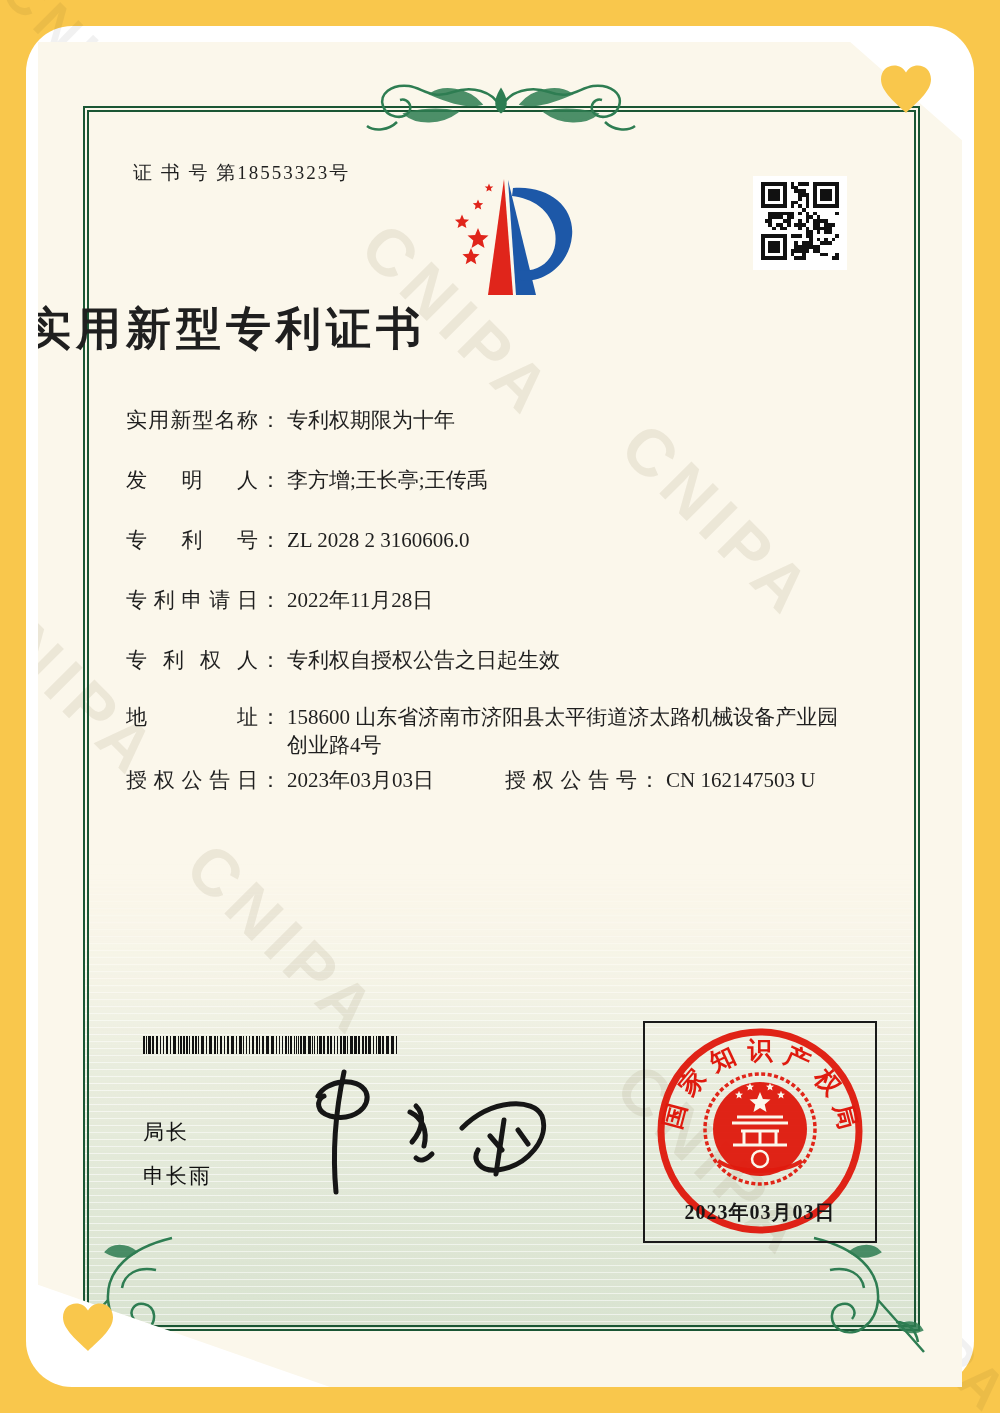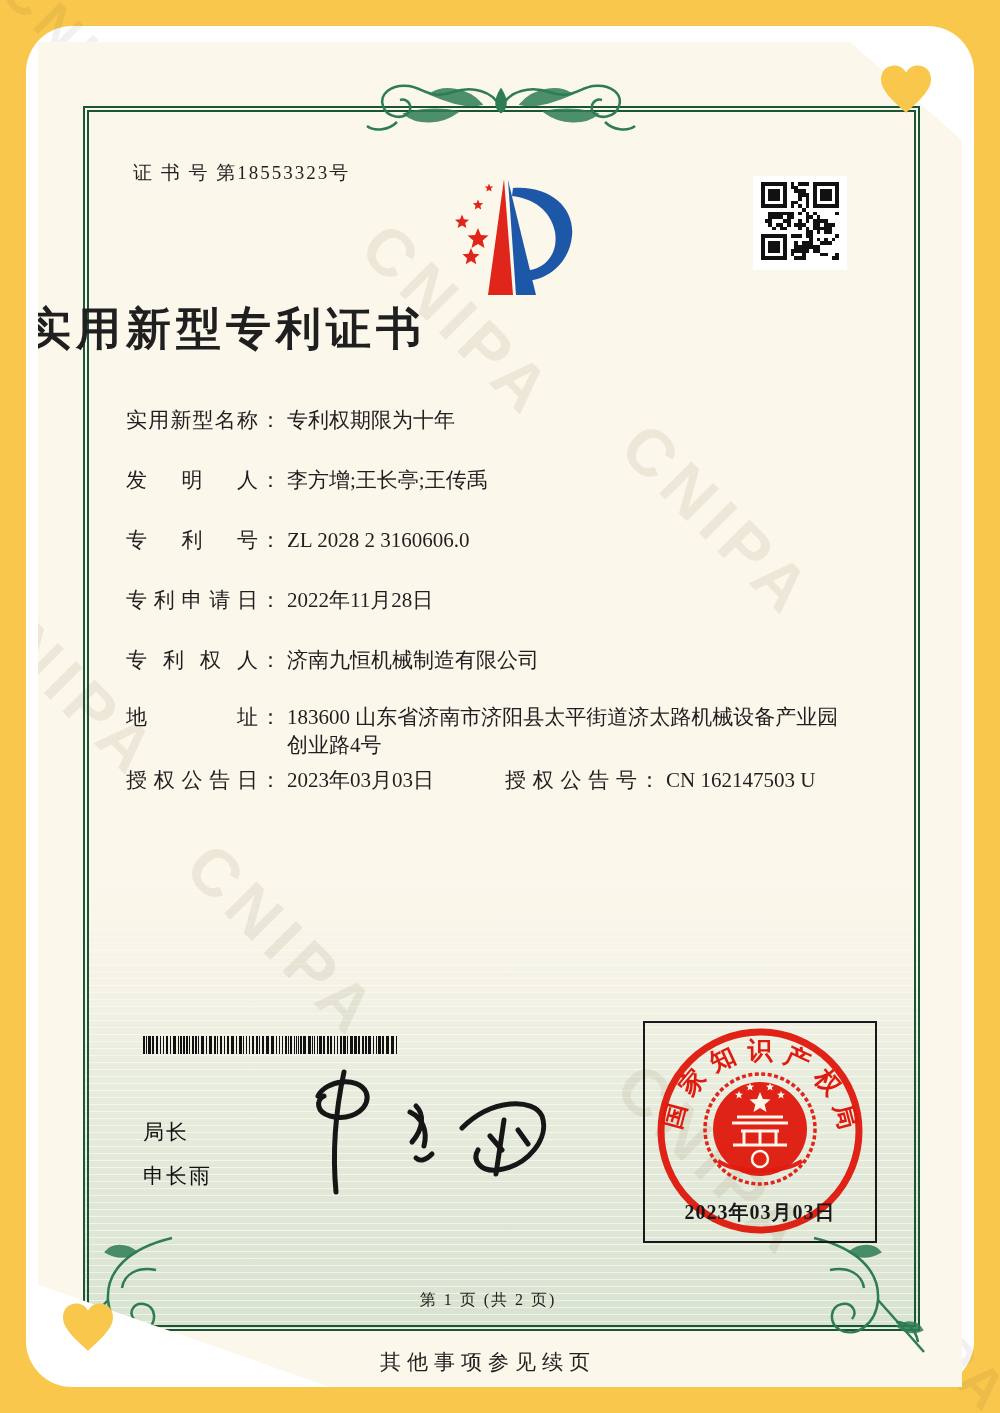--- a/index.html
+++ b/index.html
@@ -391,27 +391,27 @@
           <span>请</span>
           <span>日</span>
         </span><span class="colon">：</span><span class="val">2022年11月28日</span>
     </div>
     <div class="row" style="top:604px;">
       <span class="lab jchars">
           <span>专</span>
           <span>利</span>
           <span>权</span>
           <span>人</span>
-        </span><span class="colon">：</span><span class="val">济南九恒机械制造有限公司</span>
+        </span><span class="colon">：</span><span class="val">专利权自授权公告之日起生效</span>
     </div>
     <div class="row" style="top:661px;">
       <span class="lab jchars">
           <span>地</span>
           <span>址</span>
-        </span><span class="colon">：</span><span class="val wrap">183600 山东省济南市济阳县太平街道济太路机械设备产业园创业路4号</span>
+        </span><span class="colon">：</span><span class="val wrap">158600 山东省济南市济阳县太平街道济太路机械设备产业园创业路4号</span>
     </div>
     <div class="row" style="top:724px;">
       <span class="lab jchars">
           <span>授</span>
           <span>权</span>
           <span>公</span>
           <span>告</span>
           <span>日</span>
         </span><span class="colon">：</span><span class="val">2023年03月03日</span>
     </div>
@@ -620,22 +620,20 @@
             <text x="81.19053906074404" y="43.49537703706801" transform="rotate(-25 81.19053906074404 43.49537703706801)" text-anchor="middle" font-size="25" fill="#DF1A0E" class="sealch">知</text>
             <text x="115" y="36" transform="rotate(0 115 36)" text-anchor="middle" font-size="25" fill="#DF1A0E" class="sealch">识</text>
             <text x="148.80946093925596" y="43.49537703706801" transform="rotate(25 148.80946093925596 43.49537703706801)" text-anchor="middle" font-size="25" fill="#DF1A0E" class="sealch">产</text>
             <text x="176.28355544951825" y="64.57699122507685" transform="rotate(50 176.28355544951825 64.57699122507685)" text-anchor="middle" font-size="25" fill="#DF1A0E" class="sealch">权</text>
             <text x="192.27406610312545" y="95.29447639179834" transform="rotate(75 192.27406610312545 95.29447639179834)" text-anchor="middle" font-size="25" fill="#DF1A0E" class="sealch">局</text>
           </g>
       </svg>
       <div class="seal-date">2023年03月03日</div>
     </div>
 
-    <div class="pagenum">第 1 页 (共 2 页)</div>
-    <div class="footer">其他事项参见续页</div>
   </div>
 </div>
 
 <svg class="heart" style="left:876px;top:60px;" width="60" height="56" viewBox="0 0 24 22">
   <path d="M12,21 C8,17 2,12.5 2,7.5 C2,4 4.5,2 7.3,2 C9.2,2 11,3 12,4.8 C13,3 14.8,2 16.7,2 C19.5,2 22,4 22,7.5 C22,12.5 16,17 12,21 Z" fill="#F9C74C"></path>
 </svg>
 <svg class="heart" style="left:58px;top:1298px;" width="60" height="56" viewBox="0 0 24 22">
   <path d="M12,21 C8,17 2,12.5 2,7.5 C2,4 4.5,2 7.3,2 C9.2,2 11,3 12,4.8 C13,3 14.8,2 16.7,2 C19.5,2 22,4 22,7.5 C22,12.5 16,17 12,21 Z" fill="#F9C74C"></path>
 </svg>
 

